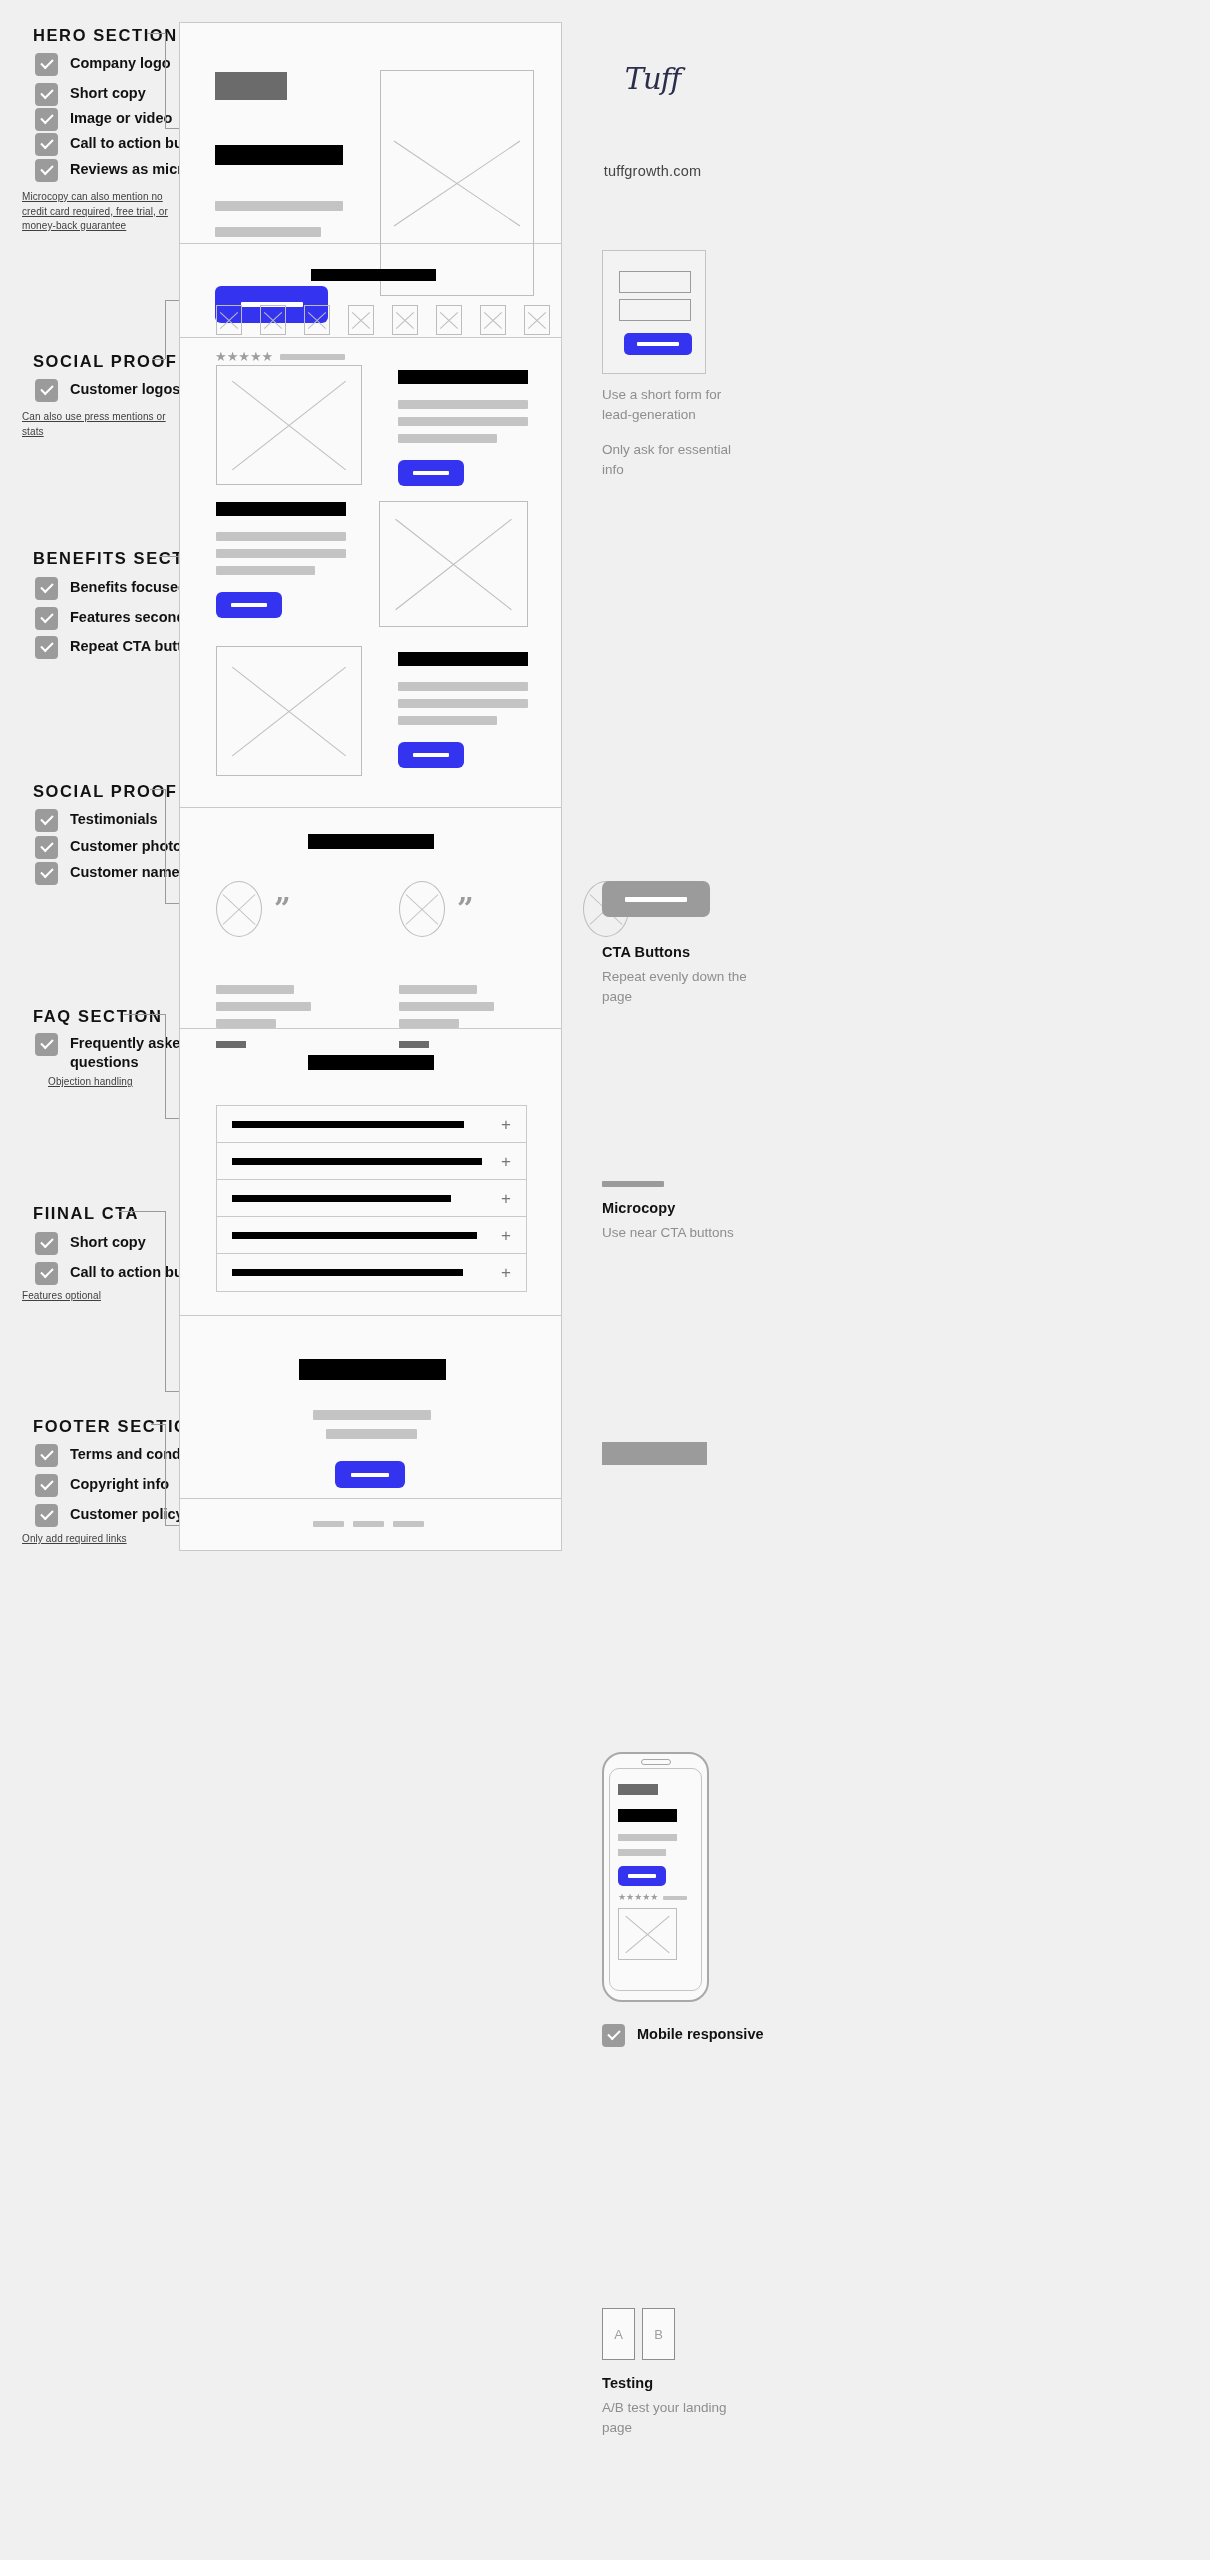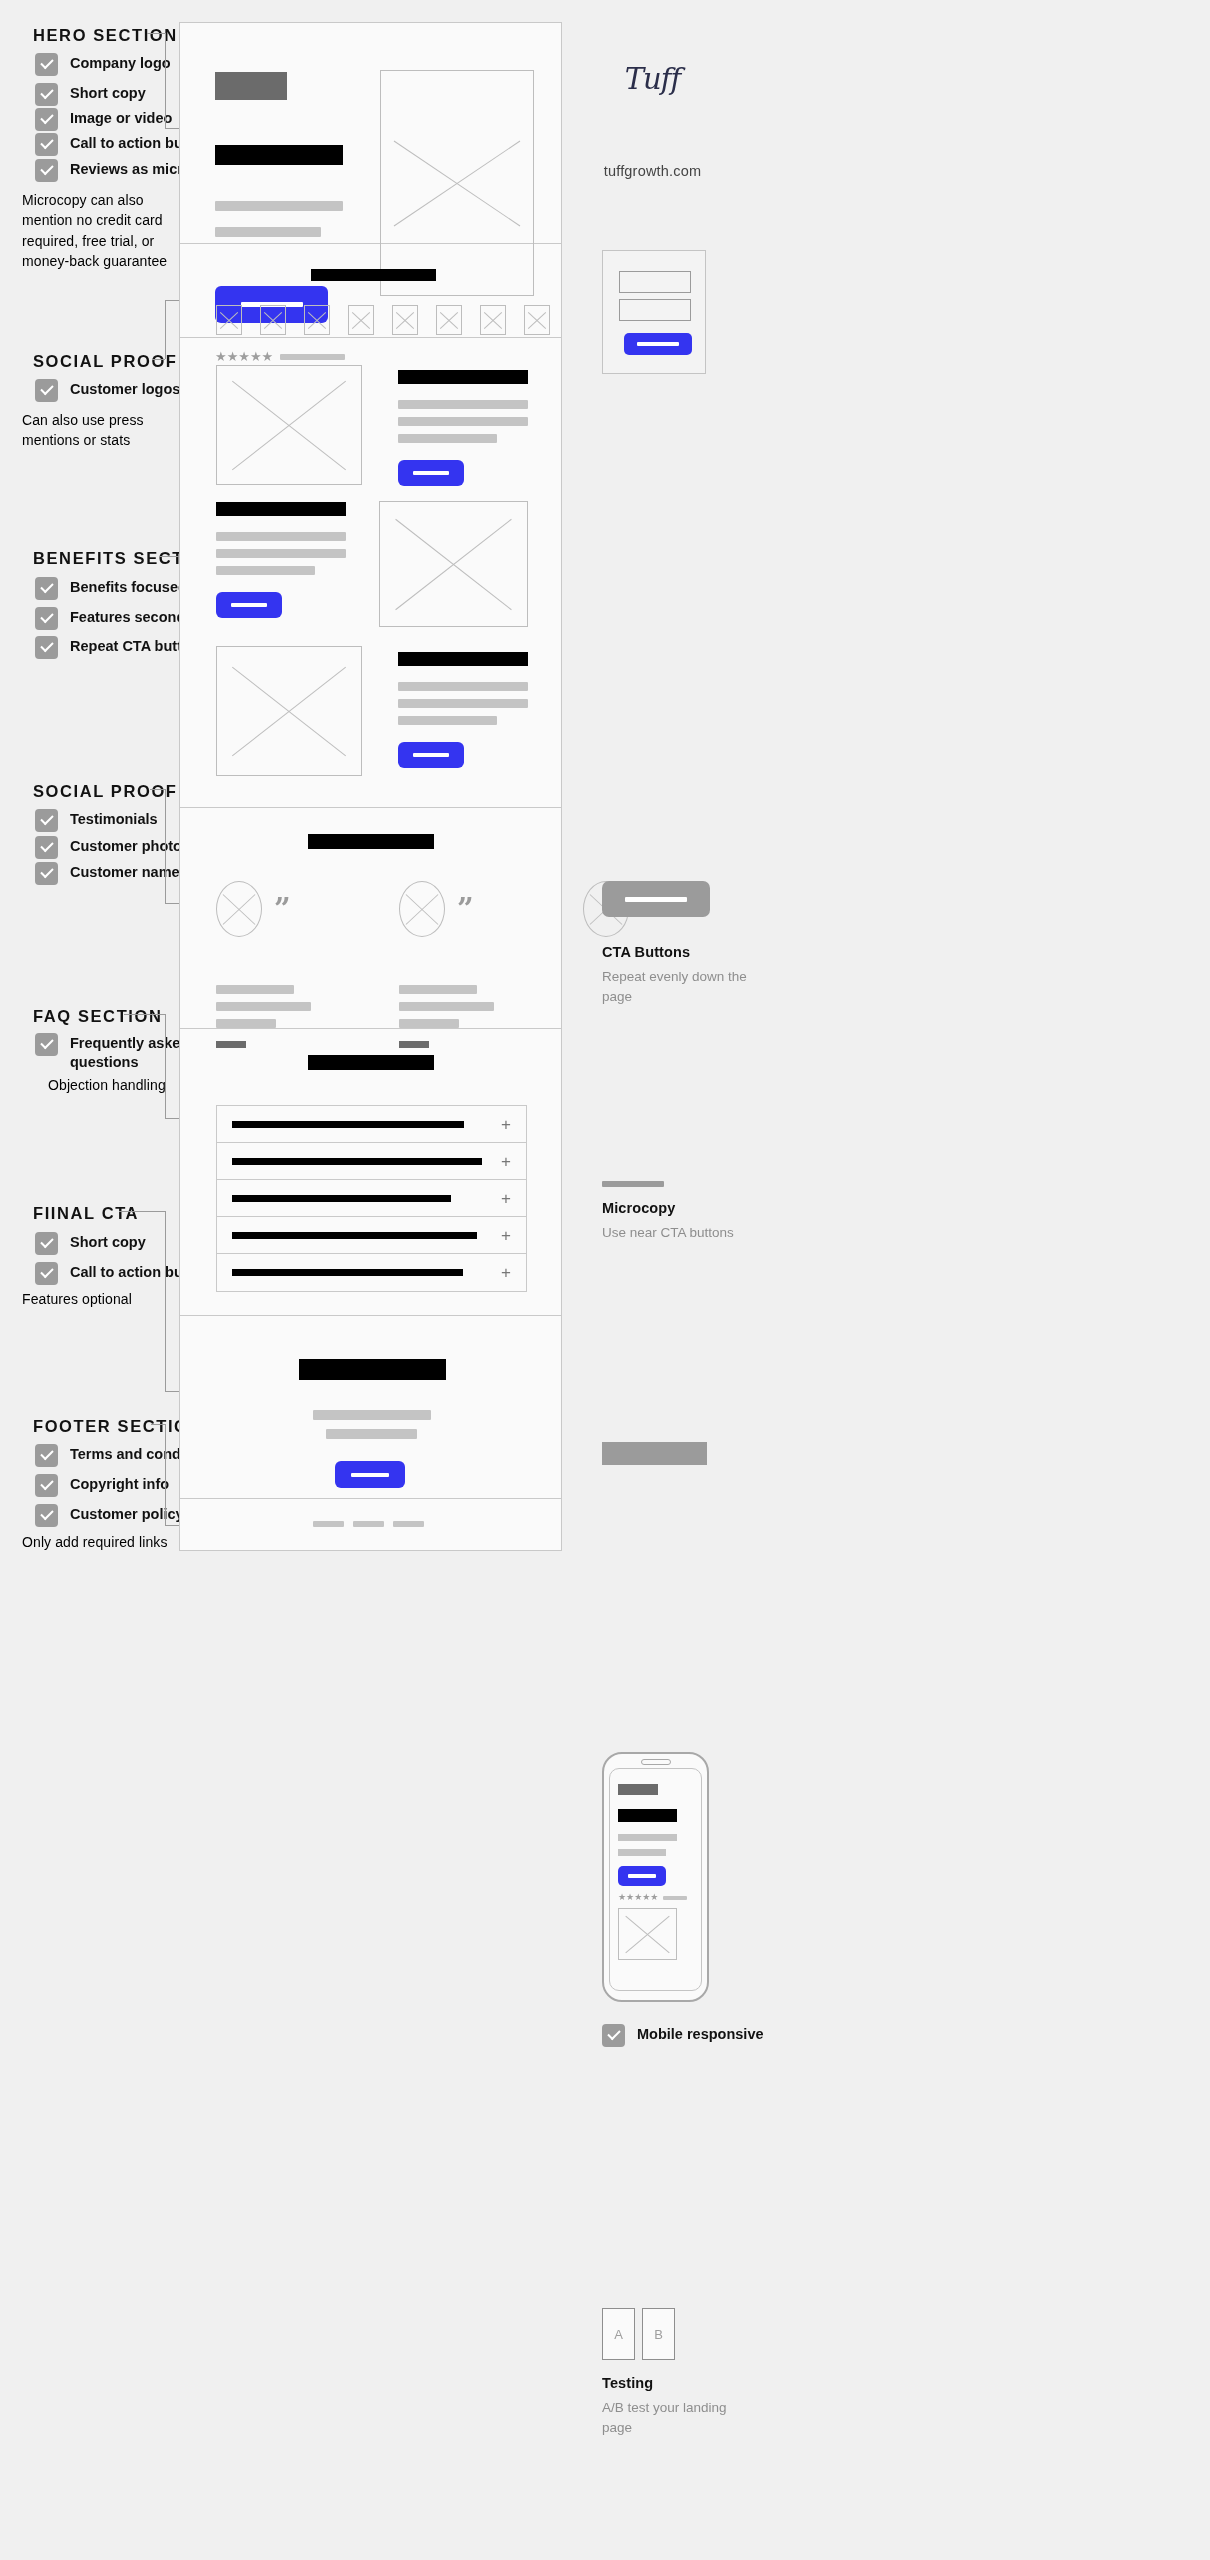--- a/index.html
+++ b/index.html
@@ -24,21 +24,21 @@
     flex: 0 0 23px; position: relative; margin-top: 1px;
   }
   .chk-box::after {
     content: ""; position: absolute; left: 6px; top: 6px;
     width: 10px; height: 5px; border-left: 2.2px solid #fff; border-bottom: 2.2px solid #fff;
     transform: rotate(-45deg);
   }
   .chk-label { font-size: 14.5px; font-weight: 600; color: #111; line-height: 1.28; padding-top: 2px; }
   .note {
     position: absolute; left: 22px;
-    font-size: 14px; color: #000000; line-height: 1.45; letter-spacing: .1px;
+    font-size: 10px; color: #404040; line-height: 1.45; letter-spacing: .1px; text-decoration: underline;
   }
   .note.indent { left: 48px; }
   .conn-h { position: absolute; height: 0; border-top: 1.6px solid #9b9b9b; }
   .conn-v { position: absolute; width: 0; border-left: 1.6px solid #9b9b9b; }
   .dot {
     position: absolute; width: 13px; height: 13px; border-radius: 50%;
     background: #9b9b9b;
   }
 
   
@@ -385,20 +385,24 @@
 
     <div class="brand-logo" style="top:62px; width:145px; left:0;">Tuff</div>
     <div class="brand-url" style="top:163px; width:145px; left:0;">tuffgrowth.com</div>
 
     <div class="form-card" style="position:absolute; left:22px; top:250px; width:104px; height:124px;">
       <div class="form-field" style="position:absolute; left:16px; top:20px; width:72px; height:22px;"></div>
       <div class="form-field" style="position:absolute; left:16px; top:48px; width:72px; height:22px;"></div>
       <div class="btn-blue" style="position:absolute; left:21px; top:82px; width:68px; height:22px; border-radius:5px;">
           <i style="width:42px;height:4px;"></i>
         </div>
+    </div>
+    <div class="ann" style="left:22px; top:385px; width:150px;">
+      <div class="ann-body">Use a short form for lead-generation</div>
+      <div class="ann-body" style="margin-top:16px;">Only ask for essential info</div>
     </div>
 
     <div class="btn-grey" style="position:absolute; left:22px; top:881px; width:108px; height:36px;">
         <i style="width:62px;"></i>
       </div>
     <div class="ann" style="left:22px; top:944px; width:150px;">
       <div class="ann-title">CTA Buttons</div>
       <div class="ann-body">Repeat evenly down the page</div>
     </div>
 

